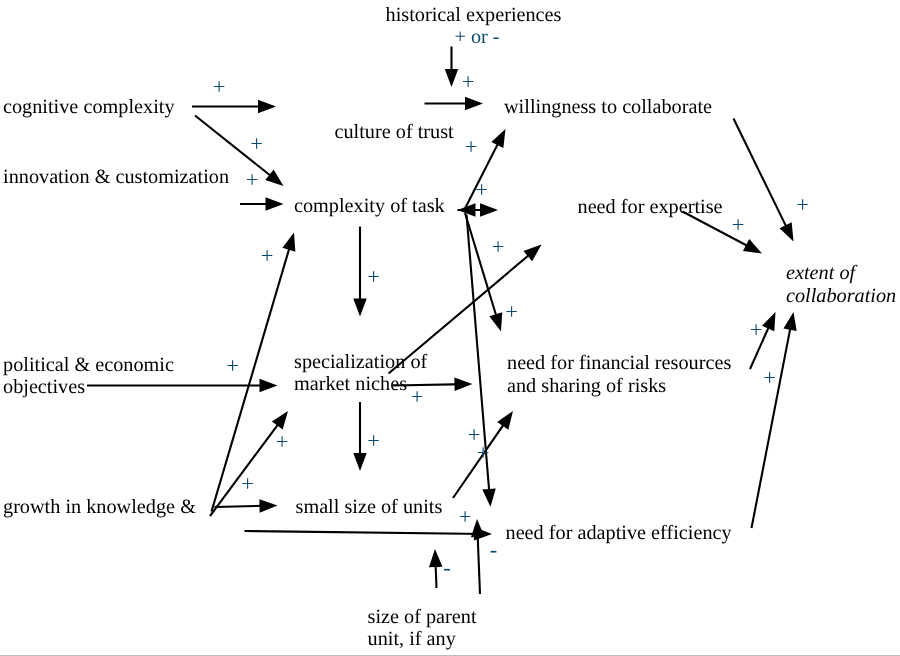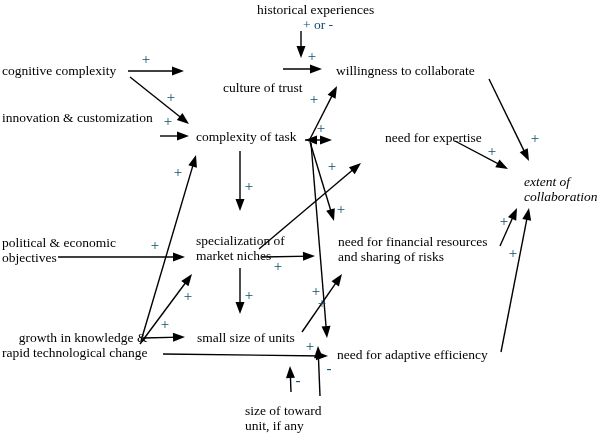--- a/index.html
+++ b/index.html
@@ -169,30 +169,29 @@
       <div class="node" style="left: 196px; top: 233px;">
         <div>specialization of</div>
         <div>market niches</div>
       </div>
       <div class="node" style="left: 338px; top: 234px;">
         <div>need for financial resources</div>
         <div>and sharing of risks</div>
       </div>
       <div class="node" style="left: 2px; top: 330px; text-align: right;">
         <div>growth in knowledge &amp;</div>
-        <div>rapid technological change</div>
       </div>
       <div class="node" style="left: 197px; top: 330px;">
         <div>small size of units</div>
       </div>
       <div class="node" style="left: 337px; top: 347px;">
         <div>need for adaptive efficiency</div>
       </div>
       <div class="node" style="left: 245px; top: 403px;">
-        <div>size of toward</div>
+        <div>size of parent</div>
         <div>unit, if any</div>
       </div>
     </div>
 <div class="sign" style="left: 146px; top: 59px;">+</div>
     <div class="sign" style="left: 312px; top: 56px;">+</div>
     <div class="sign" style="left: 171px; top: 97px;">+</div>
     <div class="sign" style="left: 168px; top: 121px;">+</div>
     <div class="sign" style="left: 314px; top: 99px;">+</div>
     <div class="sign" style="left: 321px; top: 128px;">+</div>
     <div class="sign" style="left: 249px; top: 186px;">+</div>

